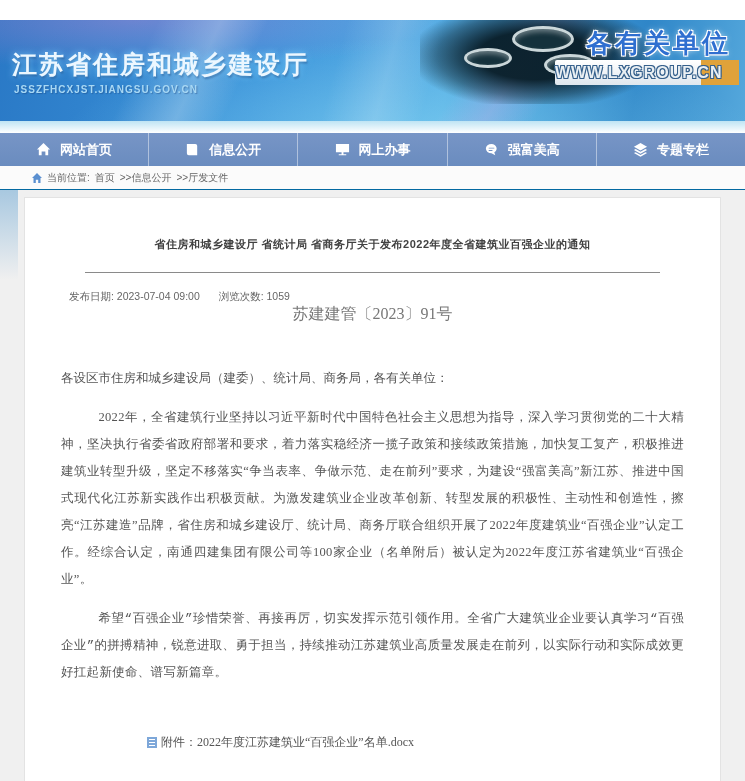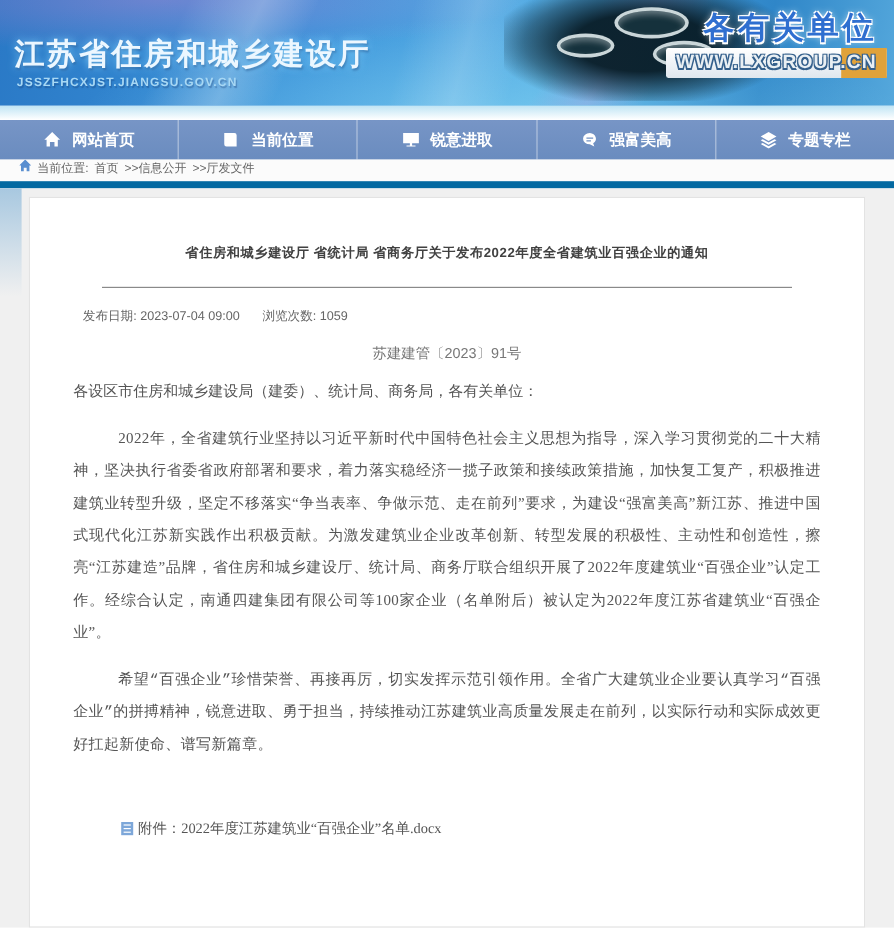--- a/index.html
+++ b/index.html
@@ -1,24 +1,25 @@
 <!DOCTYPE html>
 <html><head>
 <meta charset="utf-8">
 <style>
   * { margin:0; padding:0; box-sizing:border-box; }
   html,body { width:745px; height:781px; overflow:hidden; background:#fff;
               font-family:"Liberation Sans", sans-serif; }
 
   
-  .banner { position:relative; height:88px; overflow:hidden;
+  .banner { position:relative; height:101px; overflow:hidden;
     background:
       radial-gradient(ellipse at 18% 0%, rgba(216,130,210,0.35), transparent 35%),
       radial-gradient(ellipse at 55% 120%, rgba(140,220,245,0.55), transparent 60%),
       linear-gradient(100deg, #2a79c6 0%, #3b93da 35%, #54ace4 60%, #2f86c8 85%, #55a8dc 100%);
+    margin-top: 20px;
   }
   .banner .streaks { position:absolute; inset:0;
     background:
       linear-gradient(115deg, transparent 20%, rgba(255,255,255,0.25) 28%, transparent 34%),
       linear-gradient(105deg, transparent 45%, rgba(255,255,255,0.18) 52%, transparent 58%),
       linear-gradient(125deg, transparent 62%, rgba(230,170,230,0.25) 68%, transparent 74%);
   }
   .banner-title { position:absolute; left:12px; top:28px; font-size:25px; font-weight:bold;
     letter-spacing:2px; color:#ecf7ff;
     text-shadow:0 0 7px rgba(130,210,255,0.95), 1px 2px 2px rgba(20,60,120,0.55); }
@@ -31,66 +32,66 @@
     background:rgba(25,55,65,0.7); box-shadow:inset 0 3px 5px rgba(255,255,255,0.35); }
   .dome1 { left:92px; top:10px; width:62px; height:26px; }
   .dome2 { left:44px; top:32px; width:48px; height:20px; }
   .dome3 { left:124px; top:38px; width:52px; height:22px; }
 
   .wm-title { position:absolute; right:14px; top:6px; font-size:26px; font-weight:bold;
     letter-spacing:3px; color:#2f6fd0;
     text-shadow:-1px -1px 0 #fff, 1px -1px 0 #fff, -1px 1px 0 #fff, 1px 1px 0 #fff, 0 0 6px rgba(255,255,255,0.8); }
   .wm-bar { position:absolute; right:6px; top:40px; width:184px; height:25px;
     background:linear-gradient(180deg, #ffffff, #dfe7ee); border-radius:2px;
-    display:flex; align-items:center; justify-content:center; }
+    display:flex; align-items:center; }
   .wm-bar::after { content:""; position:absolute; right:0; top:0; width:38px; height:25px;
     background:#e0a23a; }
   .wm-url { position:relative; z-index:2; font-size:16px; font-weight:bold; letter-spacing:1px;
     color:#e9eff3;
     text-shadow:-1px -1px 0 #35608c, 1px -1px 0 #35608c, -1px 1px 0 #35608c, 1px 1px 0 #35608c; }
 
   .banner-bottom { height:12px; background:linear-gradient(180deg,#bfe4f4,#ffffff); }
 
   
   .nav { display:flex; height:33px; background:linear-gradient(180deg,#7795c6,#6a8cbf); }
   .nav-item { flex:1; display:flex; align-items:center; justify-content:center; gap:9px;
     color:#fff; font-size:13px; font-weight:bold; cursor:pointer;
     border-right:1px solid rgba(255,255,255,0.45); }
   .nav-item:last-child { border-right:none; }
   .nav-icon { width:15px; height:15px; display:inline-flex; }
   .nav-icon svg { width:100%; height:100%; fill:#fff; }
 
   
-  .breadcrumb { height:24px; background:#fbfbfb; border-bottom:6px solid #0369a1;
-    display:flex; padding-left:16px; gap:5px;
+  .breadcrumb { height:24px; background:#fbfbfb; border-bottom:1px solid #0369a1;
+    display:flex; align-items:center; padding-left:32px; gap:5px;
     font-size:10px; color:#666; }
   .crumb-icon svg { width:10px; height:10px; fill:#5a8fd0; display:block; }
   .crumb-link { cursor:pointer; }
 
   
   .main { position:relative; height:616px; background:#f0f0f0; padding:7px 24px 0; }
   .edge-glow { position:absolute; left:0; top:0; width:18px; height:90px;
     background:linear-gradient(180deg, rgba(150,190,220,0.8), rgba(150,190,220,0)); }
   .card { background:#fff; border:1px solid #e3e3e3; height:609px; padding:28px 36px 0; }
 
   .article-title { max-width:640px; margin:8px auto 0; text-align:center;
     font-size:11px; font-weight:600; color:#414141; line-height:1.95; letter-spacing:0.5px; }
   .divider { border:none; border-top:1px solid #8a8a8a; margin:17px 24px 0; }
   .meta { margin-top:17px; font-size:10.5px; color:#666; }
   .meta span { margin:0 8px; }
-  .doc-number { margin-top:15px; text-align:center; font-size:12px; color:#777;
-    font-family:Liberation Sans, sans-serif; }
+  .doc-number { text-align:center; font-size:16px; color:#777;
+    font-family:Liberation Serif, serif; }
 
   .article-body { font-family:"Liberation Serif", serif; color:#555; font-size:12.5px; }
-  .salutation { margin-top:10px; line-height:26px; }
+  .salutation { margin-top:40px; line-height:26px; }
   .para { margin-top:0; text-indent:3em; line-height:27px; text-align:justify; letter-spacing:0.3px; }
   .para + .para { margin-top:13px;font-family:Liberation Mono, monospace; }
   .para-wrap { margin-top:13px; }
 
-  .attachment { margin-top:47px; margin-left:40px; font-size:12px; color:#555;
+  .attachment { margin-top:47px; margin-left:86px; font-size:12px; color:#555;
     display:flex; align-items:center; gap:4px; font-family:"Liberation Serif", serif; }
   .attach-icon { width:10px; height:11px; background:#7da7d9; position:relative; flex:none; }
   .attach-icon::after { content:""; position:absolute; left:2px; top:2px; right:2px; height:1px;
     background:#fff; box-shadow:0 3px 0 #fff, 0 6px 0 #fff; }
   .attach-link { cursor:pointer; }
 </style>
 </head>
 <body>
 
 <div class="banner">
@@ -117,29 +118,29 @@
         </svg>
     </span>
     <span>网站首页</span>
   </div>
   <div class="nav-item">
     <span class="nav-icon">
       <svg viewBox="0 0 16 16">
           <path d="M2 2 H11 A2 2 0 0 1 13 4 V14 H4 A2 2 0 0 1 2 12 Z M5 5 H10 V6 H5 Z M5 8 H10 V9 H5 Z"></path>
         </svg>
     </span>
-    <span>当前位置</span>
+    <span>信息公开</span>
   </div>
   <div class="nav-item">
     <span class="nav-icon">
       <svg viewBox="0 0 16 16">
           <path d="M1 2 H15 V11 H9 V13 H12 V14 H4 V13 H7 V11 H1 Z M3 4 H13 V9 H3 Z"></path>
         </svg>
     </span>
-    <span>锐意进取</span>
+    <span>网上办事</span>
   </div>
   <div class="nav-item">
     <span class="nav-icon">
       <svg viewBox="0 0 16 16">
           <path d="M8 2 A6 5 0 1 0 8 12 L12 14 L11 11 A6 5 0 0 0 8 2 Z M5 6 H11 V7 H5 Z M5 8.5 H9 V9.5 H5 Z"></path>
         </svg>
     </span>
     <span>强富美高</span>
   </div>
   <div class="nav-item">

